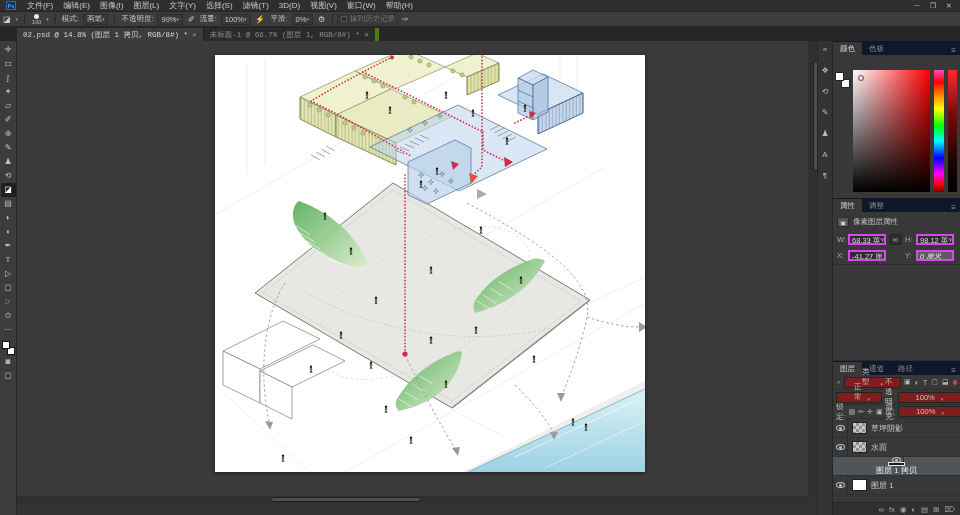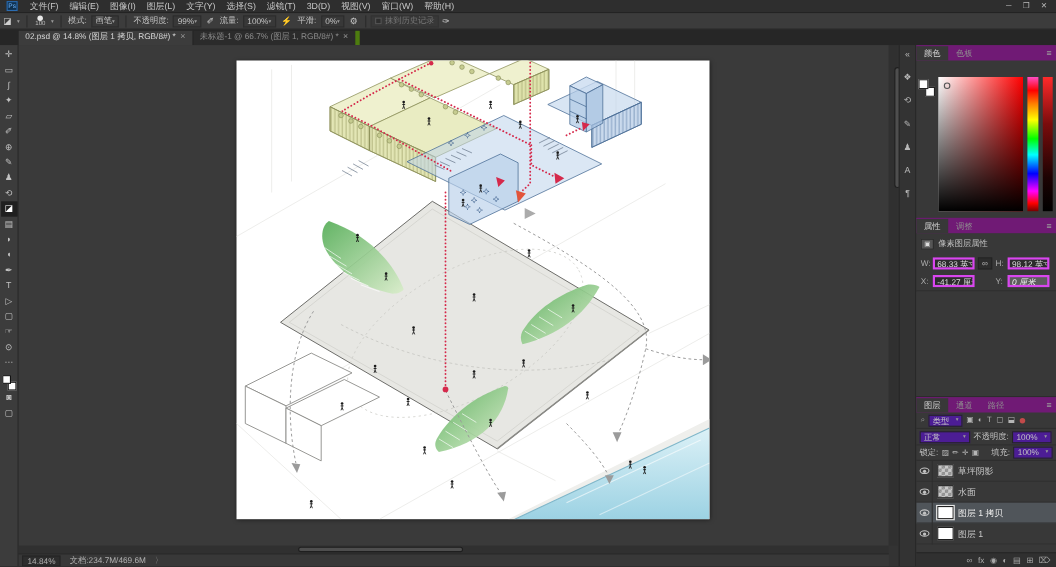--- a/index.html
+++ b/index.html
@@ -28,21 +28,21 @@
   .brush-preview { display:flex; flex-direction:column; align-items:center; line-height:4px; padding:0 3px; }
   .brush-dot { width:5px; height:5px; border-radius:50%; background:#e8e8e8; }
   .brush-num { font-size:5.5px; color:#bdbdbd; margin-top:1px; }
   .ob-disabled { color:#777; border:1px solid #333; background:#383838; height:11px;
     display:flex; align-items:center; padding:0 3px; gap:3px; }
   .ob-checkbox { width:6px; height:6px; border:1px solid #555; background:#2e2e2e; }
 
   
   #tabbar { position:absolute; left:0; top:27px; width:960px; height:14px; background:#262626;
     display:flex; align-items:flex-end; font-size:7.5px; padding-left:17px; }
-  .doc-tab { display:flex; gap:4px; height:13px; padding:0 6px; white-space:nowrap; }
+  .doc-tab { display:flex; align-items:center; gap:4px; height:13px; padding:0 6px; white-space:nowrap;font-family:Liberation Mono, monospace; }
   .doc-tab.active { background:#3c3c3c; color:#d8d8d8; border-right:1px solid #1e1e1e; }
   .doc-tab.inactive { background:#2b2b2b; color:#8c8c8c; border-right:4px solid #4d7c0f; }
   .tab-close { font-size:8px; color:#9a9a9a; }
 
   
   #toolbar { position:absolute; left:0; top:41px; width:17px; height:474px; background:#3c3c3c;
     border-right:1px solid #252525; display:flex; flex-direction:column; align-items:center; padding-top:2px; }
   .tool { width:15px; height:14px; font-size:8px; color:#c2c2c2; text-align:center; line-height:14px; }
   .tool.selected { background:#1f1f1f; color:#fff; }
   #fgbg { position:relative; width:13px; height:14px; margin-top:4px; }
@@ -66,21 +66,21 @@
   #status-chevron { color:#8a8a8a; }
 
   
   #panelstrip { position:absolute; left:817px; top:41px; width:16px; height:474px; background:#333;
     border-left:1px solid #262626; border-right:1px solid #262626; display:flex; flex-direction:column;
     align-items:center; gap:9px; padding-top:3px; font-size:8px; color:#b8b8b8; }
   .strip-icon { width:14px; height:12px; text-align:center; line-height:12px; }
 
   
   #panels { position:absolute; left:833px; top:41px; width:127px; height:474px; background:#383838; font-size:7.5px; color:#c4c4c4; }
-  .panel-header { height:14px; background:#701a75; display:flex; align-items:center; }
+  .panel-header { height:14px; background:#0f172a; display:flex; align-items:flex-end; }
   .panel-tab { padding:2px 7px 2px 7px; height:13px; line-height:10px; color:#8f8f8f; white-space:nowrap; }
   .panel-tab.active { background:#383838; color:#d6d6d6; }
   .panel-menu { margin-left:auto; padding-right:4px; color:#9a9a9a; font-size:8px; }
 
   
   #color-body { position:relative; height:143px; }
   #sb-square { position:absolute; left:20px; top:15px; width:77px; height:122px;
     background:linear-gradient(to bottom, rgba(0,0,0,0), #000), linear-gradient(to right, #fff, #f00); }
   #sb-cursor { position:absolute; left:5px; top:5px; width:6px; height:6px; border:1px solid #555; border-radius:50%; background:transparent; }
   #hue-bar { position:absolute; left:101px; top:15px; width:10px; height:122px;
@@ -98,29 +98,29 @@
   .prop-row { display:flex; align-items:center; gap:2px; margin-top:5px; }
   .prop-label { width:9px; color:#aaa; }
   .prop-value { background:#2c2c2c; border:2px solid #d946ef; height:11px; line-height:10px; padding:0 2px;
     color:#ddd; white-space:nowrap; overflow:hidden; }
   .prop-value.w { width:38px; } .prop-value.sel { background:#5c5c5c; color:#f0f0f0;font-style:italic; }
   #link-wh { background:#2c2c2c; border:1px solid #242424; height:11px; width:13px; text-align:center; line-height:10px; color:#bbb; margin:0 1px; }
   #panel-gap { height:96px; border-bottom:1px solid #2c2c2c; background:#383838; }
 
   
   #layers-filter { display:flex; align-items:center; gap:2px; height:15px; padding:0 3px; border-bottom:1px solid #2e2e2e; }
-  .lf-dd { display:flex; align-items:flex-start; background:#4c1d95; border:1px solid #242424; height:11px; padding:0 3px; gap:6px; }
+  .lf-dd { display:flex; align-items:flex-end; background:#7f1d1d; border:1px solid #242424; height:11px; padding:0 17px; gap:6px; }
   .lf-icon { font-size:7px; color:#b5b5b5; padding:0 1px; }
   .lf-toggle { width:5px; height:5px; border-radius:50%; background:#c24a4a; margin-left:1px; }
   #layers-blend { display:flex; align-items:center; gap:3px; height:15px; padding:0 3px; border-bottom:1px solid #2e2e2e; }
   #layers-lock { display:flex; align-items:center; gap:3px; height:14px; padding:0 3px; border-bottom:1px solid #2e2e2e; }
   .lock-icon { font-size:7px; color:#b5b5b5; }
   #layer-list { height:87px; overflow:hidden; }
   .layer-row { display:flex; align-items:center; height:19px; border-bottom:1px solid #303030; }
-  .layer-row.selected { background:#50555a; }
+  .layer-row.selected { background:#50555a;flex-direction:column; }
   .eye-cell { width:15px; height:19px; border-right:1px solid #2e2e2e; display:flex; align-items:center; justify-content:center; }
   .eye { width:9px; height:6px; border:1px solid #c2c2c2; border-radius:50%; position:relative; }
   .eye i { position:absolute; left:2.5px; top:1px; width:3px; height:3px; background:#c2c2c2; border-radius:50%; }
   .thumb { width:15px; height:12px; margin:0 4px; border:1px solid #1f1f1f; }
   .thumb.checker { background-color:#c9c9c9;
     background-image:linear-gradient(45deg,#8f8f8f 25%,transparent 25%,transparent 75%,#8f8f8f 75%),
                      linear-gradient(45deg,#8f8f8f 25%,transparent 25%,transparent 75%,#8f8f8f 75%);
     background-size:6px 6px; background-position:0 0,3px 3px; }
   .thumb.white { background:#fff; }
   .thumb.active-thumb { outline:1px solid #e8e8e8; }
@@ -472,25 +472,20 @@
       </svg>
     </div>
   </div>
   <div id="vscroll">
       <div class="thumb"></div>
     </div>
   <div id="hscroll">
       <div class="thumb"></div>
     </div>
 
-  <div id="statusbar">
-    <span id="status-zoom">14.84%</span>
-    <span>文档:234.7M/469.6M</span>
-    <span id="status-chevron">〉</span>
-  </div>
 
   <div id="panelstrip">
     <div class="strip-icon">«</div>
     <div class="strip-icon">❖</div>
     <div class="strip-icon">⟲</div>
     <div class="strip-icon">✎</div>
     <div class="strip-icon">♟</div>
     <div class="strip-icon">A</div>
     <div class="strip-icon">¶</div>
   </div>

